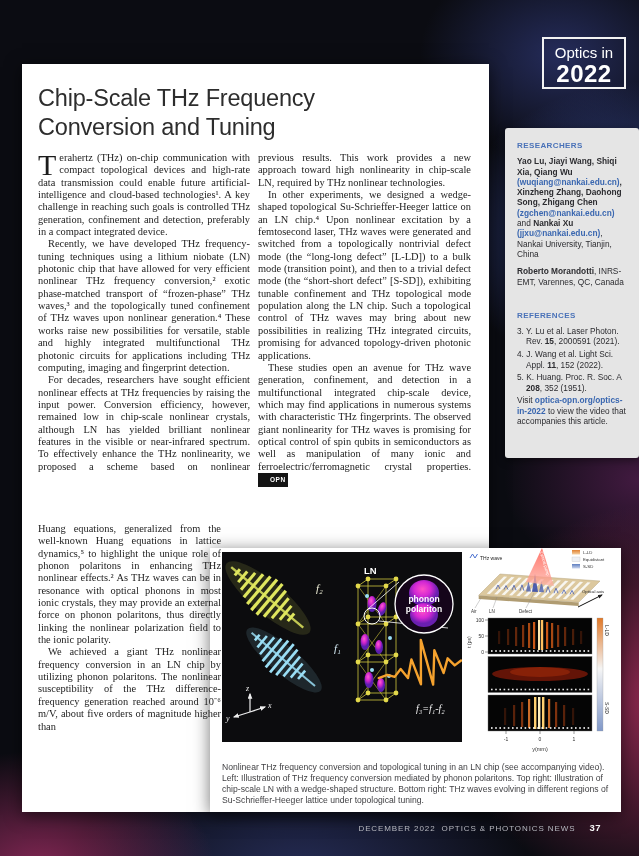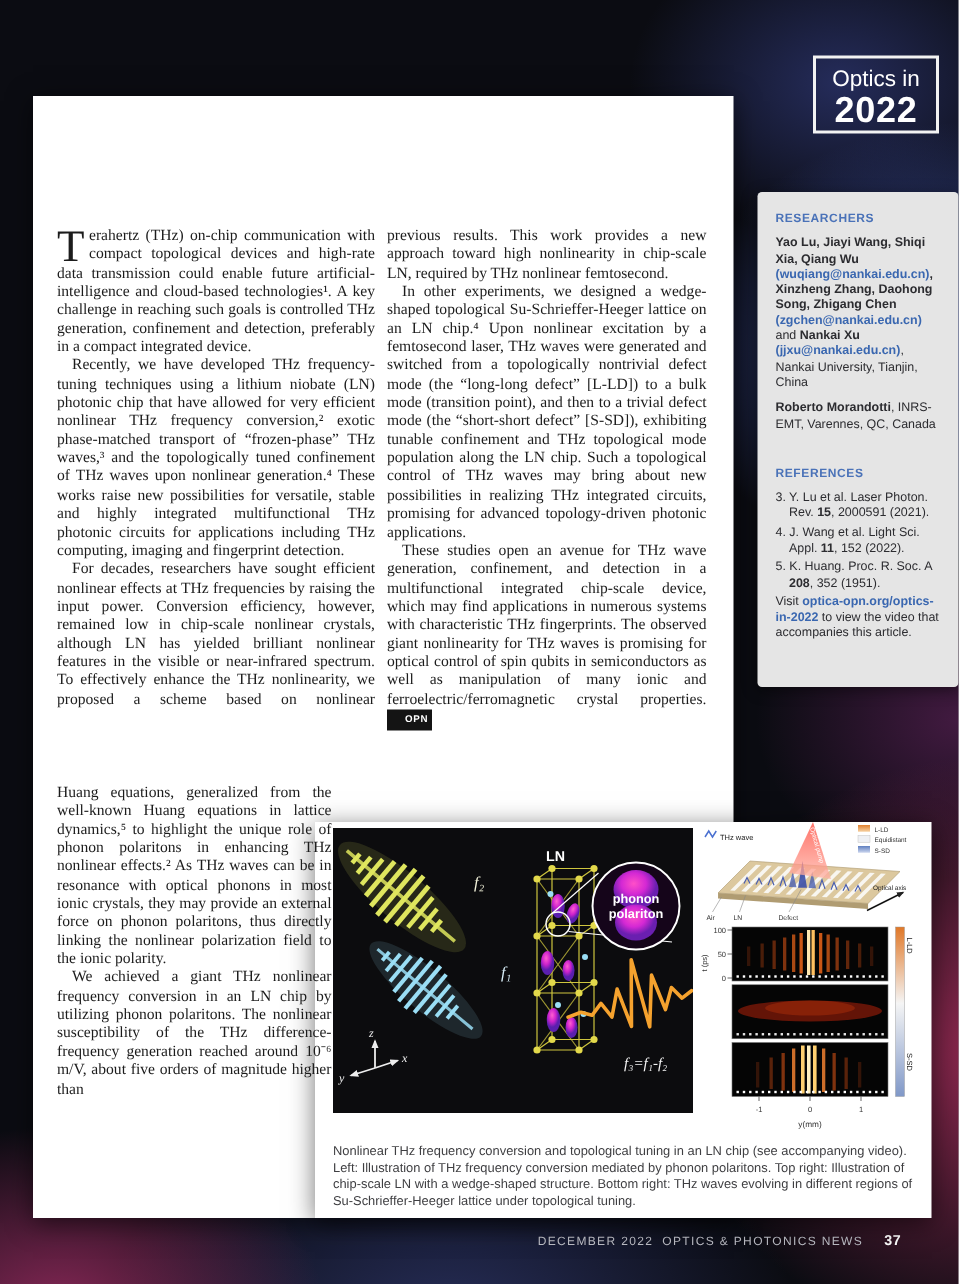--- a/index.html
+++ b/index.html
@@ -63,34 +63,38 @@
 </style>
 </head>
 <body>
 
 <div id="optics-badge">
   <span class="b1">Optics in</span>
   <span class="b2">2022</span>
 </div>
 
 <div id="main-card" class="card">
+  <div id="article-title">
+    <span>Chip-Scale THz Frequency</span>
+    <span>Conversion and Tuning</span>
+  </div>
 
   <div id="col1" class="col">
     <p class="first"><span class="dropcap">T</span><span>erahertz (THz) on-chip communication with compact topological devices and high-rate data transmission could enable future artificial-intelligence and cloud-based technologies¹. A key challenge in reaching such goals is controlled THz generation, confinement and detection, preferably in a compact integrated device.</span></p>
     <p>Recently, we have developed THz frequency-tuning techniques using a lithium niobate (LN) photonic chip that have allowed for very efficient nonlinear THz frequency conversion,² exotic phase-matched transport of “frozen-phase” THz waves,³ and the topologically tuned confinement of THz waves upon nonlinear generation.⁴ These works raise new possibilities for versatile, stable and highly integrated multifunctional THz photonic circuits for applications including THz computing, imaging and fingerprint detection.</p>
     <p class="stretch">For decades, researchers have sought efficient nonlinear effects at THz frequencies by raising the input power. Conversion efficiency, however, remained low in chip-scale nonlinear crystals, although LN has yielded brilliant nonlinear features in the visible or near-infrared spectrum. To effectively enhance the THz nonlinearity, we proposed a scheme based on nonlinear</p>
   </div>
 
   <div id="col1n" class="col">
     <p class="cont">Huang equations, generalized from the well-known Huang equations in lattice dynamics,⁵ to highlight the unique role of phonon polaritons in enhancing THz nonlinear effects.² As THz waves can be in resonance with optical phonons in most ionic crystals, they may provide an external force on phonon polaritons, thus directly linking the nonlinear polarization field to the ionic polarity.</p>
     <p>We achieved a giant THz nonlinear frequency conversion in an LN chip by utilizing phonon polaritons. The nonlinear susceptibility of the THz difference-frequency generation reached around 10⁻⁶ m/V, about five orders of magnitude higher than</p>
   </div>
 
   <div id="col2" class="col">
-    <p class="cont">previous results. This work provides a new approach toward high nonlinearity in chip-scale LN, required by THz nonlinear femtosecond.</p>
+    <p class="cont">previous results. This work provides a new approach toward high nonlinearity in chip-scale LN, required by THz nonlinear technologies.</p>
     <p>In other experiments, we designed a wedge-shaped topological Su-Schrieffer-Heeger lattice on an LN chip.⁴ Upon nonlinear excitation by a femtosecond laser, THz waves were generated and switched from a topologically nontrivial defect mode (the “long-long defect” [L-LD]) to a bulk mode (transition point), and then to a trivial defect mode (the “short-short defect” [S-SD]), exhibiting tunable confinement and THz topological mode population along the LN chip. Such a topological control of THz waves may bring about new possibilities in realizing THz integrated circuits, promising for advanced topology-driven photonic applications.</p>
     <p><span>These studies open an avenue for THz wave generation, confinement, and detection in a multifunctional integrated chip-scale device, which may find applications in numerous systems with characteristic THz fingerprints. The observed giant nonlinearity for THz waves is promising for optical control of spin qubits in semiconductors as well as manipulation of many ionic and ferroelectric/ferromagnetic crystal properties.</span> <span class="opn">OPN</span></p>
   </div>
 </div>
 
 <div id="sidebar">
   <h4>RESEARCHERS</h4>
   <p><span class="bold">Yao Lu, Jiayi Wang, Shiqi Xia, Qiang Wu </span><span class="slink">(wuqiang@nankai.edu.cn)</span><span class="bold">, Xinzheng Zhang, Daohong Song, Zhigang Chen </span><span class="slink">(zgchen@nankai.edu.cn)</span><span> and </span><span class="bold">Nankai Xu </span><span class="slink">(jjxu@nankai.edu.cn)</span><span>, Nankai University, Tianjin, China</span></p>
   <p><span class="bold">Roberto Morandotti</span><span>, INRS-EMT, Varennes, QC, Canada</span></p>
 

